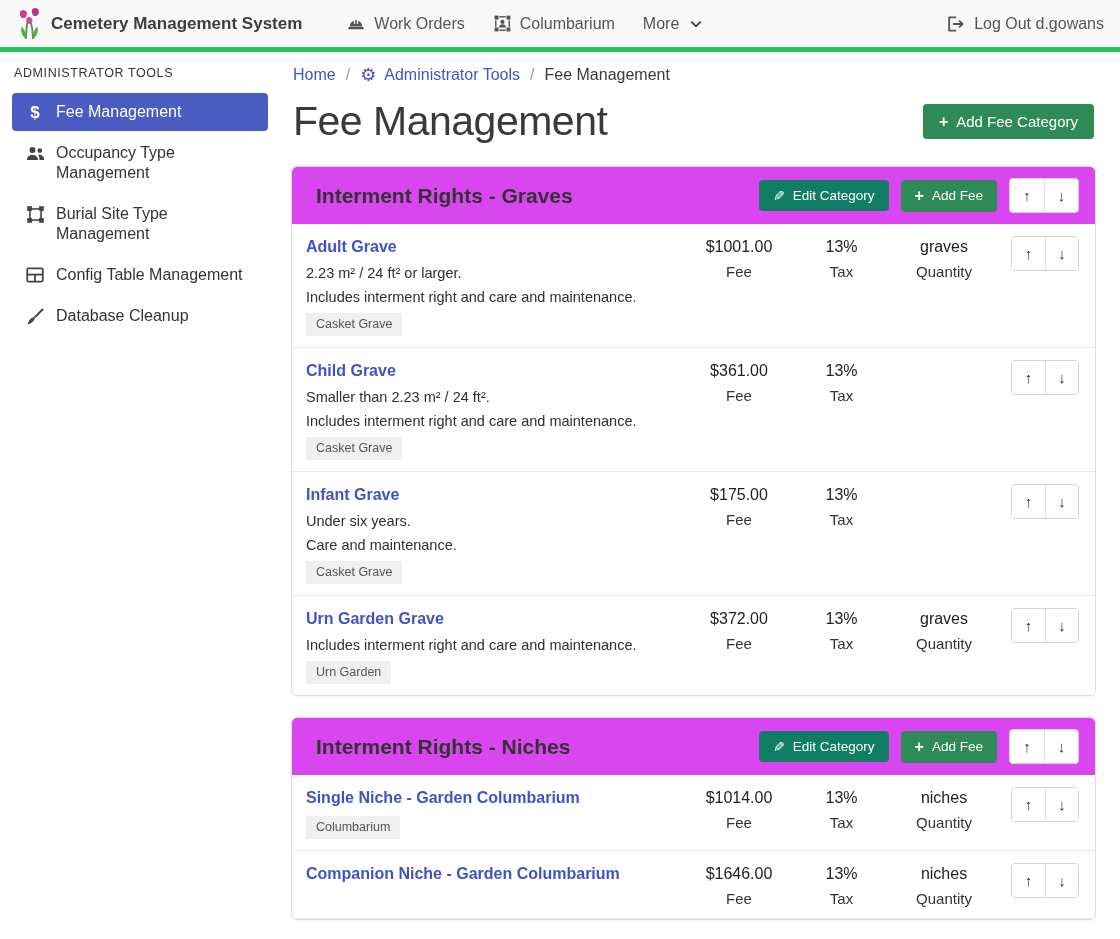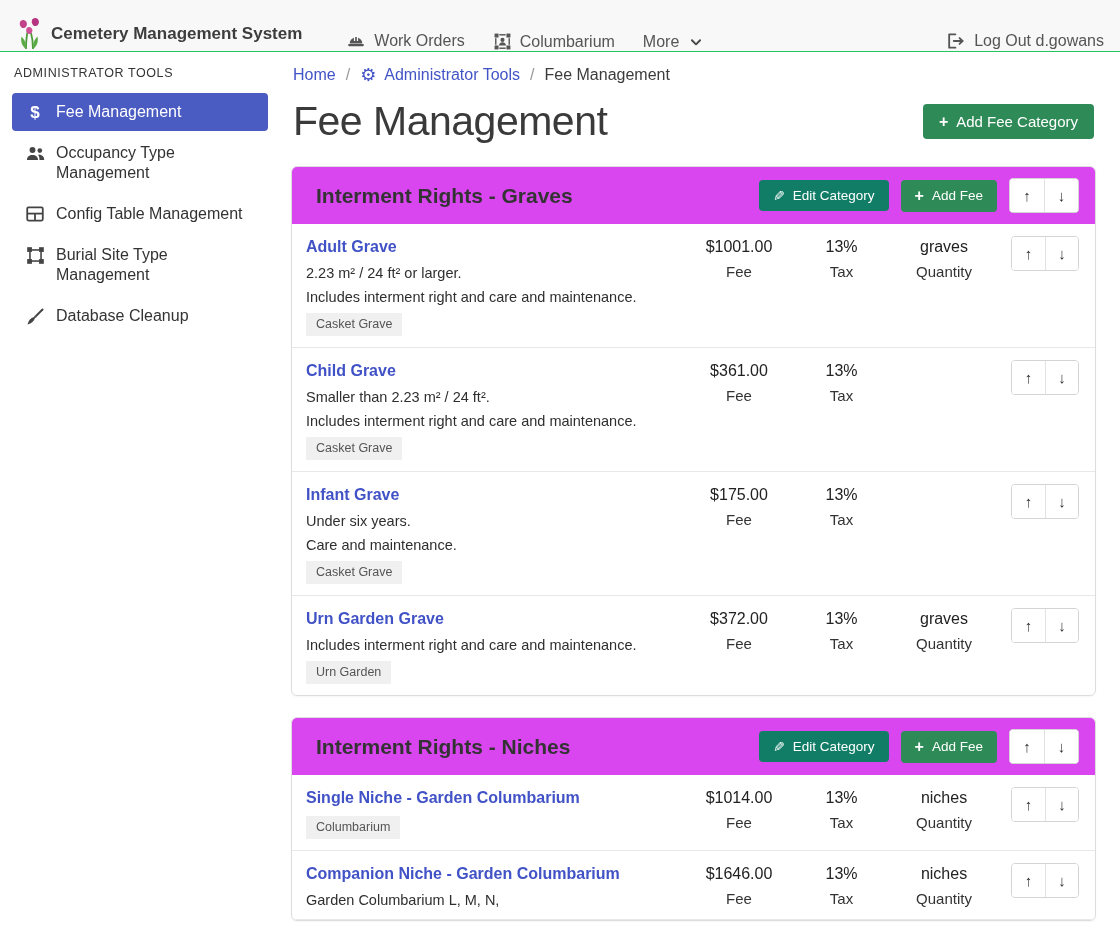--- a/index.html
+++ b/index.html
@@ -1,21 +1,21 @@
 <!DOCTYPE html>
 <html><head>
 <meta charset="utf-8">
 <style>
   * { margin:0; padding:0; box-sizing:border-box; }
   html,body { width:1120px; height:939px; overflow:hidden; background:#fff;
     font-family:"Liberation Sans","DejaVu Sans",sans-serif; color:#333; }
 
   
-  .navbar { height:52px; background:#f8f8f8; border-bottom:1px solid #22c55e;
-    display:flex; align-items:flex-end; padding:0 16px; }
+  .navbar { height:52px; background:#f8f8f8; border-bottom:5px solid #22c55e;
+    display:flex; align-items:center; padding:0 16px; }
   .brand { display:flex; align-items:center; gap:9px; margin-right:30px; cursor:pointer; }
   .brand-title { font-size:17px; font-weight:700; color:#3d3d3d; }
   .nav-item { display:flex; align-items:center; gap:8px; color:#555; font-size:16px;
     padding:0 14px; cursor:pointer; }
   .nav-spacer { flex:1; }
   .logout { display:flex; align-items:center; gap:9px; color:#555; font-size:16px; cursor:pointer; }
   .chev { margin-left:2px; }
 
   
   .sidebar { position:absolute; top:52px; left:0; width:280px; bottom:0;
@@ -167,42 +167,42 @@
         <path d="M2 18.5 C2 14.8 4.9 12.6 8.5 12.6 C12.1 12.6 15 14.8 15 18.5 Z"></path>
         <circle cx="17" cy="7.6" r="2.7"></circle>
         <path d="M16.1 12.1 C19.4 12.4 22 14.4 22 17.5 V18.5 H16.6 C16.6 16 16.4 13.8 15 12.6 C15.3 12.3 15.7 12.2 16.1 12.1 Z"></path>
       </svg>
     </span>
     <span>Occupancy Type Management</span>
   </div>
 
   <div class="side-item">
     <span class="side-icon">
-      <svg width="20" height="18" viewBox="0 0 24 22">
-        <rect x="2.5" y="3" width="19" height="16" rx="1.5" fill="none" stroke="#444" stroke-width="2.2"></rect>
-        <line x1="2.5" y1="10.5" x2="21.5" y2="10.5" stroke="#444" stroke-width="2.2"></line>
-        <line x1="12" y1="10.5" x2="12" y2="19" stroke="#444" stroke-width="2.2"></line>
-      </svg>
-    </span>
-    <span>Config Table Management</span>
-  </div>
-
-  <div class="side-item">
-    <span class="side-icon">
       <svg width="19" height="19" viewBox="0 0 24 24">
         <rect x="5" y="5" width="14" height="14" fill="none" stroke="#444" stroke-width="2"></rect>
         <g fill="#444">
           <rect x="1.5" y="1.5" width="6" height="6"></rect>
             <rect x="16.5" y="1.5" width="6" height="6"></rect>
           <rect x="1.5" y="16.5" width="6" height="6"></rect>
             <rect x="16.5" y="16.5" width="6" height="6"></rect>
         </g>
       </svg>
     </span>
     <span>Burial Site Type Management</span>
+  </div>
+
+  <div class="side-item">
+    <span class="side-icon">
+      <svg width="20" height="18" viewBox="0 0 24 22">
+        <rect x="2.5" y="3" width="19" height="16" rx="1.5" fill="none" stroke="#444" stroke-width="2.2"></rect>
+        <line x1="2.5" y1="10.5" x2="21.5" y2="10.5" stroke="#444" stroke-width="2.2"></line>
+        <line x1="12" y1="10.5" x2="12" y2="19" stroke="#444" stroke-width="2.2"></line>
+      </svg>
+    </span>
+    <span>Config Table Management</span>
   </div>
 
   <div class="side-item">
     <span class="side-icon">
       <svg width="20" height="20" viewBox="0 0 24 24">
         <path d="M21 3 L13.5 10.5" stroke="#444" stroke-width="2.4" stroke-linecap="round"></path>
         <path d="M3 21 C4.2 16 6.8 13.2 10.8 12 L12 9.8 L14.2 12 L12 13.2 C10.8 17.2 8 19.8 3 21 Z" fill="#444"></path>
       </svg>
     </span>
     <span>Database Cleanup</span>
@@ -420,21 +420,20 @@
                 </button>
         <button class="arrow-btn">
                   <span>↓</span>
                 </button>
       </span>
     </div>
   </div>
           <div class="fee-row">
     <div class="fee-left">
       <span class="fee-name">Companion Niche - Garden Columbarium</span>
-      <div class="fee-desc">Garden Columbarium L, M, N,</div>
       
       <div></div>
     </div>
     <div class="col col-fee">
       <div class="col-val">$1646.00</div>
       <div class="col-label">Fee</div>
     </div>
     <div class="col col-tax">
       <div class="col-val">13%</div>
       <div class="col-label">Tax</div>

